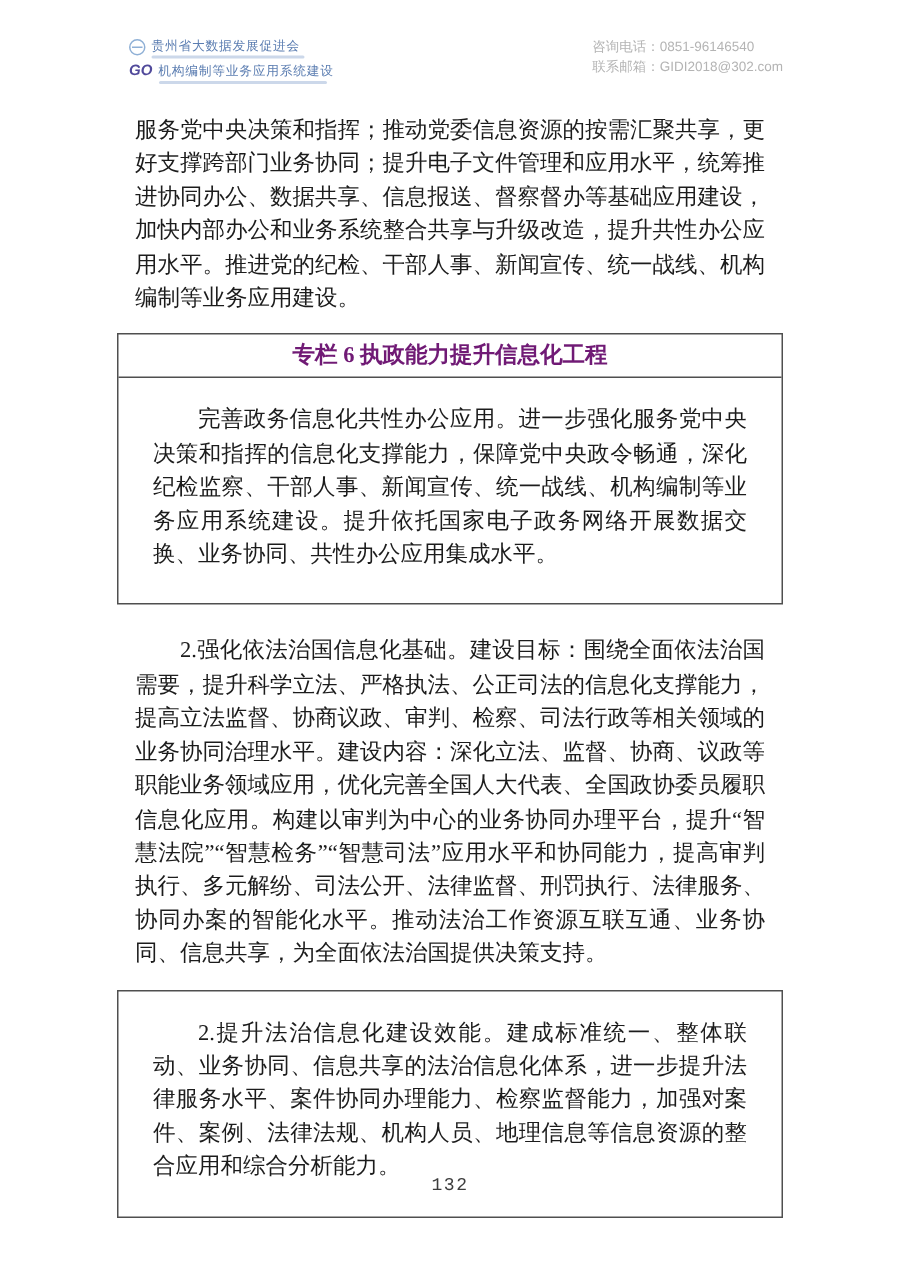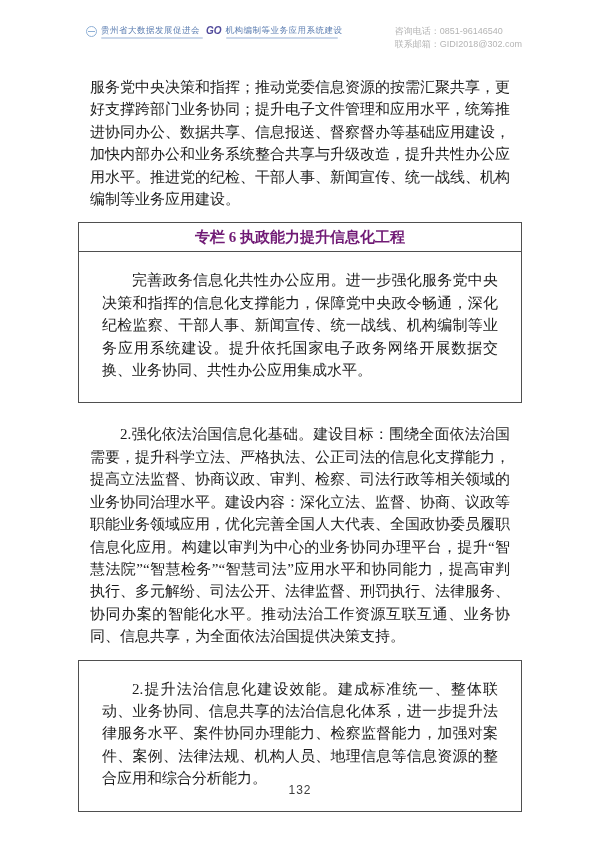--- a/index.html
+++ b/index.html
@@ -15,21 +15,21 @@
   
   .header {
     position: absolute;
     top: 25px;
     left: 86px;
     right: 78px;
     display: flex;
     justify-content: space-between;
     align-items: flex-start;
   }
-  .logos { display: flex; flex-direction: row; gap: 3px; }
+  .logos { display: flex; flex-direction: column; gap: 3px; }
   .logo-row { display: flex; align-items: flex-start; gap: 4px; }
   .emblem-circle {
     width: 11px; height: 11px;
     border: 1.4px solid #8fb0d6;
     border-radius: 50%;
     box-sizing: border-box;
     position: relative;
     margin-top: 1px;
     flex: 0 0 auto;
   }
@@ -111,21 +111,21 @@
   
   .footer {
     position: absolute;
     top: 783px;
     left: 0;
     width: 100%;
     text-align: center;
     font-size: 12px;
     letter-spacing: 1px;
     color: #3d3d3d;
-    font-family: Liberation Sans, sans-serif;
+    font-family: Liberation Mono, monospace;
   }
 </style>
 </head>
 <body>
 
 <div class="page">
 
   <div class="header">
     <div class="logos">
       <div class="logo-row">

